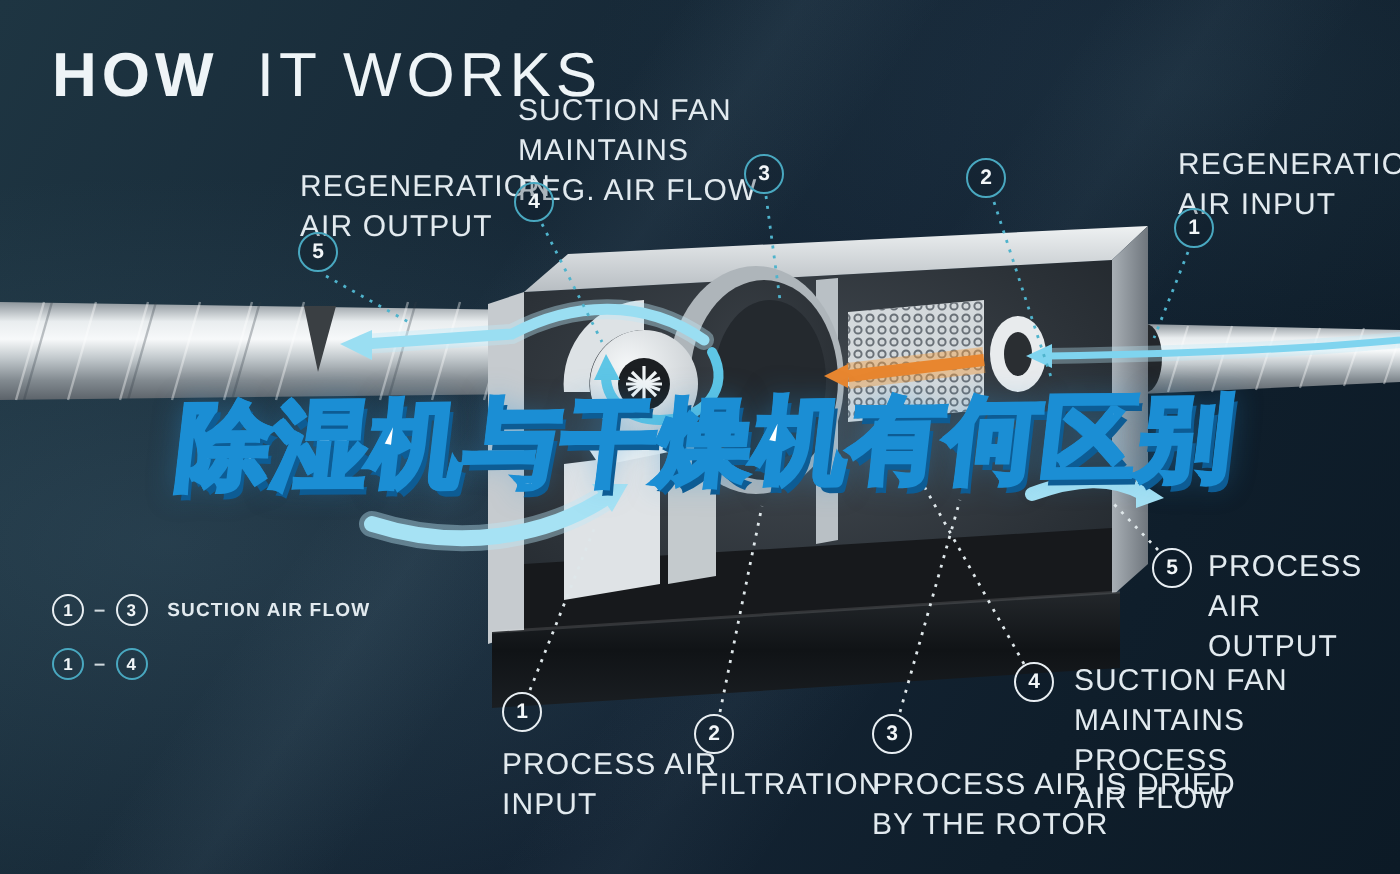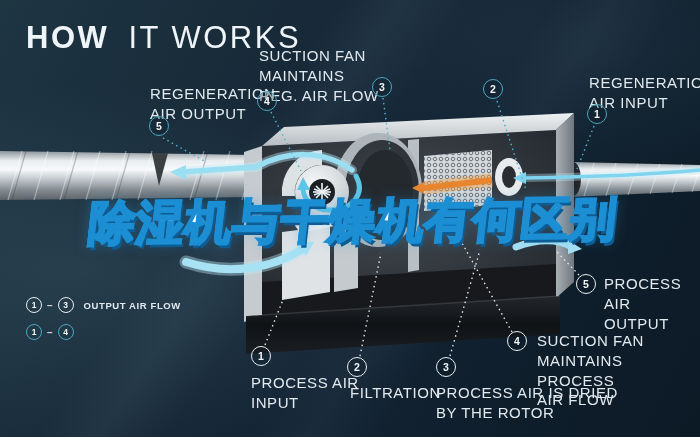--- a/index.html
+++ b/index.html
@@ -259,21 +259,21 @@
 
 <div class="badge white" style="left:576px;top:274px;">5</div>
 <div class="lbl" style="left:604px;top:274px;">PROCESS AIR
 OUTPUT</div>
 
 <div class="legend">
   <div class="lrow">
     <span class="lcirc white">1</span>
     <span class="ldash">–</span>
     <span class="lcirc white">3</span>
-    <span class="llab">OUTPUT AIR FLOW</span>
+    <span class="llab">SUCTION AIR FLOW</span>
   </div>
   <div class="lrow">
     <span class="lcirc teal">1</span>
     <span class="ldash">–</span>
     <span class="lcirc teal">4</span>
   </div>
 </div>
 
 </div>
 

